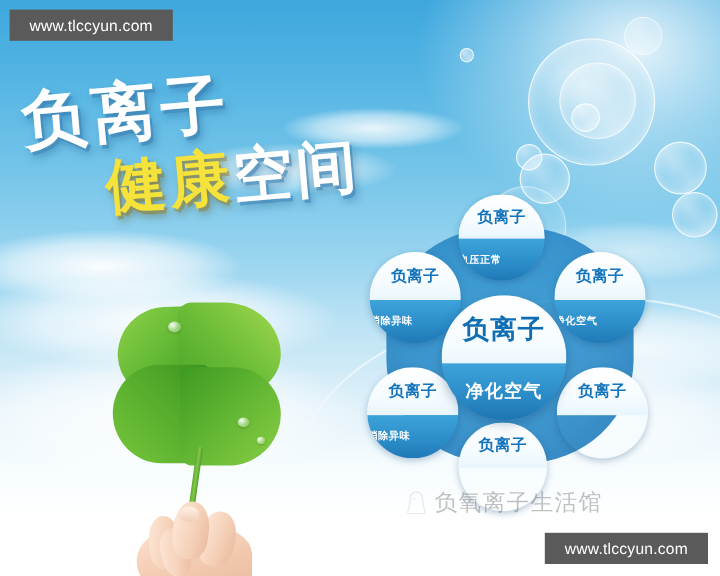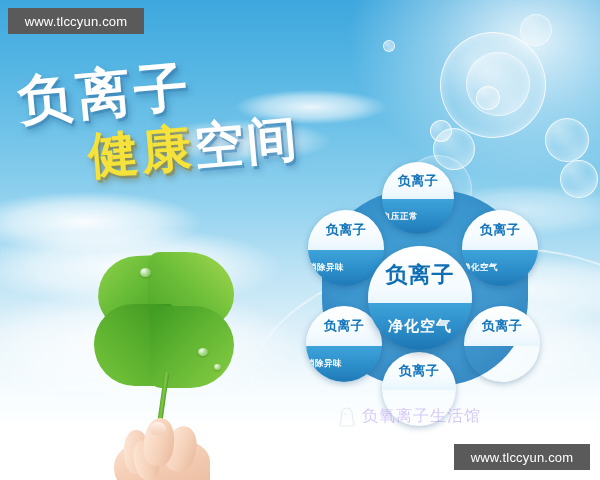--- a/index.html
+++ b/index.html
@@ -335,22 +335,22 @@
     position: relative;
   }
   .brand-text {
     font-size: 17px;
     color: #a9b6bf;
     letter-spacing: 1px;
     white-space: nowrap;
     font-weight: normal;
   }
   .brand-text-2 {
-    font-size: 16px;
-    color: #8b5cf6;
+    font-size: 19px;
+    color: #404040;
     letter-spacing: 1px;
     white-space: nowrap;
   }
 
   
   .wm {
     position: absolute;
     background: #5a5a5a;
     color: #ffffff;
     display: flex;

